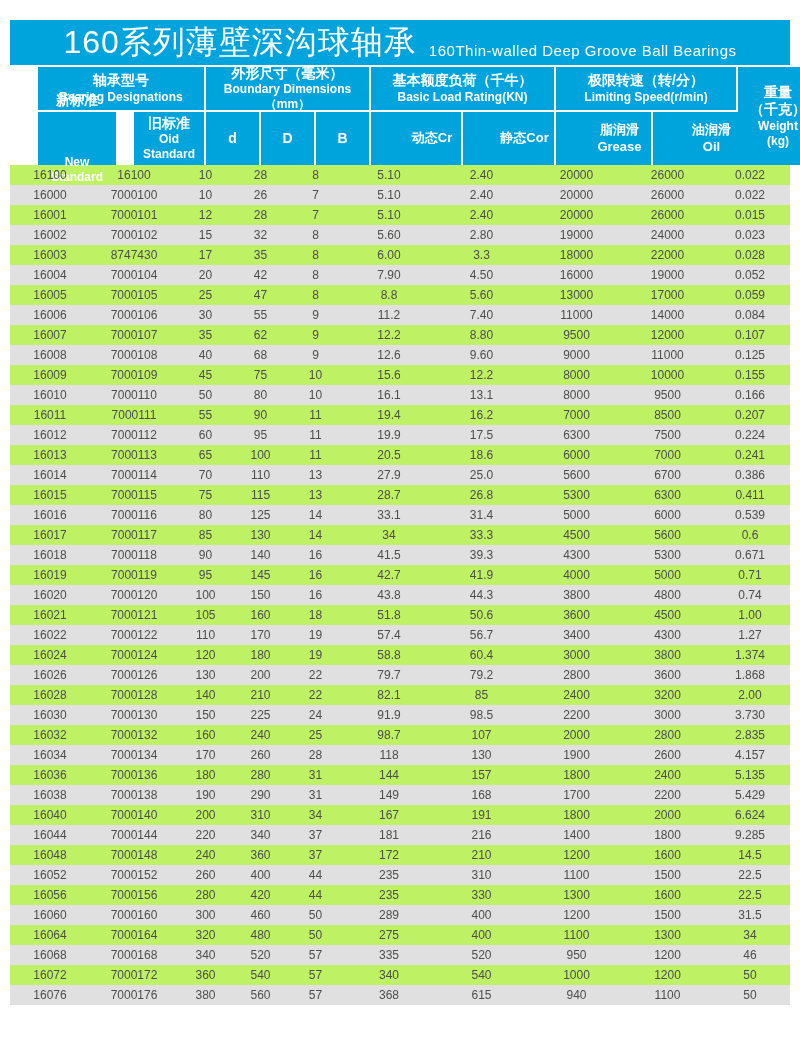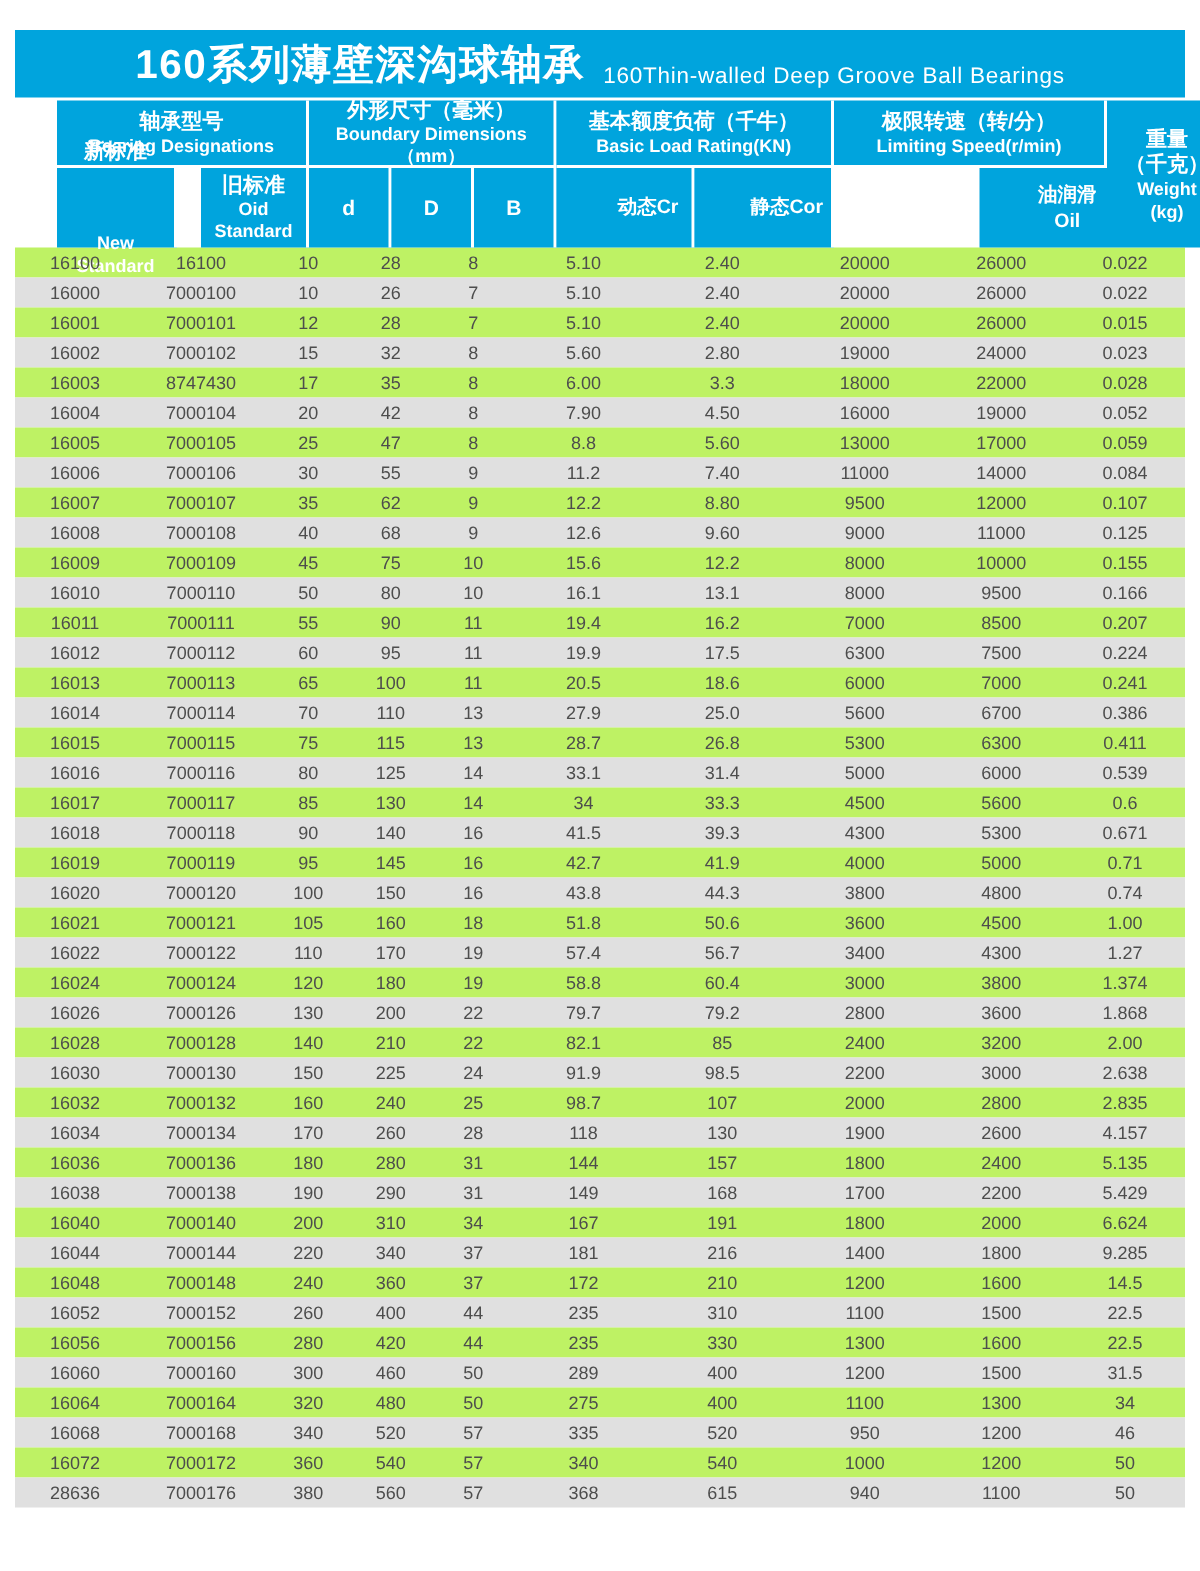--- a/index.html
+++ b/index.html
@@ -10,21 +10,21 @@
   }
   :root { --blue:#00a4dd; --stripe:#e0e0e0; --txt:#4d4d4d; }
   .table-wrap { position:absolute; left:10px; top:20px; width:780px; }
 
   
   .title-band {
     height:45px; background:var(--blue); margin-bottom:2px;
     display:flex; align-items:center; justify-content:center; gap:12px;
     color:#fff; white-space:nowrap;
   }
-  .title-zh { font-size:27px; font-weight:bold; letter-spacing:1px; }
+  .title-zh { font-size:32px; font-weight:normal; letter-spacing:1px; }
   .title-en { font-size:15px; font-weight:500; letter-spacing:0.5px;margin-top:16px; }
 
   
   .hgrid {
     display:grid;
     grid-template-columns:80px 88px 55px 55px 55px 92px 93px 97px 85px 80px;
     grid-template-rows:45px 53px;
     background:#fff;
     padding-left:28px;
   }
@@ -114,20 +114,23 @@
     </div>
     <div class="hcell s5">
       <span class="h-letter">B</span>
     </div>
     <div class="hcell s6">
       <span class="h-sub">动态Cr</span>
     </div>
     <div class="hcell s7">
       <span class="h-sub">静态Cor</span>
     </div>
+    <div class="hcell s8">
+      <span class="h-sub">脂润滑Grease</span>
+    </div>
     <div class="hcell s9 no-rb">
       <span class="h-sub">油润滑Oil</span>
     </div>
   </div>
 
   <div class="tbody">
       <div class="trow">
         <div class="tcell">16100</div>
         <div class="tcell">16100</div>
         <div class="tcell">10</div>
@@ -454,21 +457,21 @@
       <div class="trow alt">
         <div class="tcell">16030</div>
         <div class="tcell">7000130</div>
         <div class="tcell">150</div>
         <div class="tcell">225</div>
         <div class="tcell">24</div>
         <div class="tcell">91.9</div>
         <div class="tcell">98.5</div>
         <div class="tcell">2200</div>
         <div class="tcell">3000</div>
-        <div class="tcell">2.638</div>
+        <div class="tcell">3.730</div>
       </div>
       <div class="trow">
         <div class="tcell">16032</div>
         <div class="tcell">7000132</div>
         <div class="tcell">160</div>
         <div class="tcell">240</div>
         <div class="tcell">25</div>
         <div class="tcell">98.7</div>
         <div class="tcell">107</div>
         <div class="tcell">2000</div>
@@ -613,21 +616,21 @@
         <div class="tcell">360</div>
         <div class="tcell">540</div>
         <div class="tcell">57</div>
         <div class="tcell">340</div>
         <div class="tcell">540</div>
         <div class="tcell">1000</div>
         <div class="tcell">1200</div>
         <div class="tcell">50</div>
       </div>
       <div class="trow alt">
-        <div class="tcell">28636</div>
+        <div class="tcell">16076</div>
         <div class="tcell">7000176</div>
         <div class="tcell">380</div>
         <div class="tcell">560</div>
         <div class="tcell">57</div>
         <div class="tcell">368</div>
         <div class="tcell">615</div>
         <div class="tcell">940</div>
         <div class="tcell">1100</div>
         <div class="tcell">50</div>
       </div>

